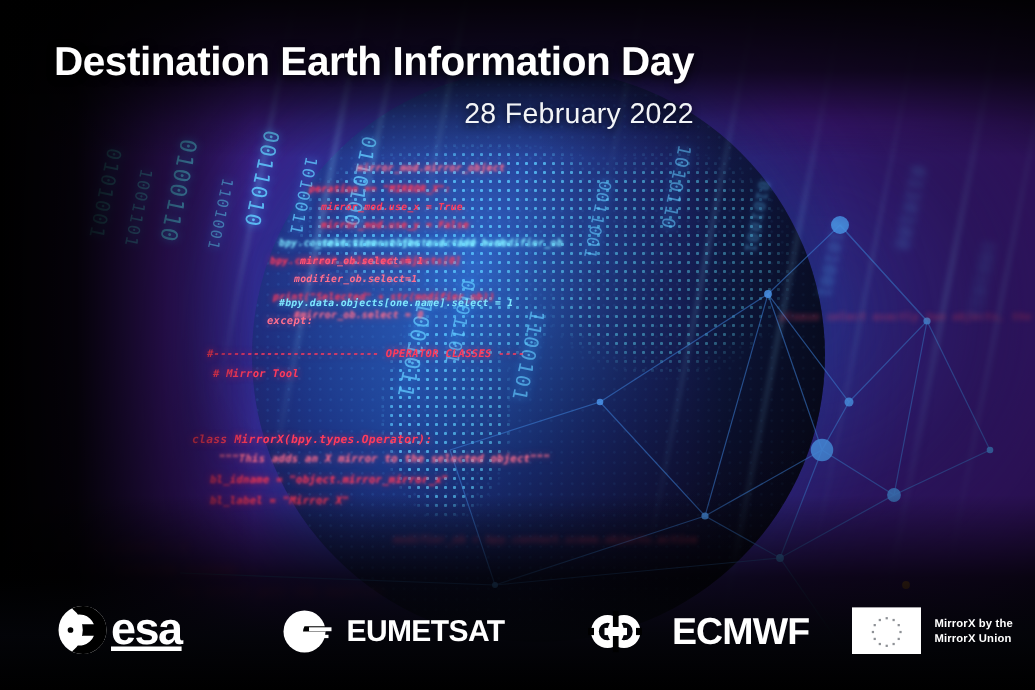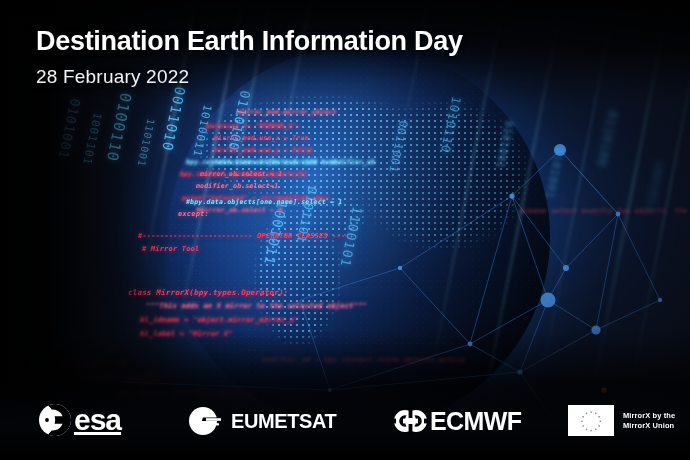--- a/index.html
+++ b/index.html
@@ -7,21 +7,21 @@
   html, body {
     width:690px; height:460px;
     background:#000;
     font-family:"Liberation Sans", sans-serif;
     overflow:hidden;
   }
 
   .banner {
     position:relative;
     width:690px; height:460px;
-    background:#0f172a;
+    background:#4c1d95;
     overflow:hidden;
   }
 
   
   .scene { position:absolute; inset:0; overflow:hidden; }
 
   
   .haze-a {
     position:absolute; left:120px; top:30px; width:430px; height:380px;
     background:radial-gradient(ellipse at 45% 45%,
@@ -188,20 +188,21 @@
   .title {
     font-size:27px; font-weight:bold; color:#ffffff;
     letter-spacing:-0.3px; line-height:1.1;
     text-shadow:0 1px 6px rgba(0,0,0,0.85);
   }
   .subtitle {
     margin-top:9px;
     font-size:19px; font-weight:300; color:#f2f4f7;
     letter-spacing:0.2px;
     text-shadow:0 1px 6px rgba(0,0,0,0.85);
+    text-align:right;
   }
 
   
   .logobar {
     position:absolute; left:0; bottom:0; width:690px; height:78px;
     display:flex; align-items:center; z-index:20;
   }
   .logo { display:flex; align-items:center; position:absolute; }
   .logo-esa      { left:38px;  bottom:23px; }
   .logo-eumetsat { left:186px; bottom:24px; }
@@ -211,21 +212,21 @@
   .esa-text {
     color:#fff; font-size:30px; font-weight:bold;
     letter-spacing:-1px; margin-left:2px; line-height:1;text-decoration:underline;
   }
   .eumetsat-text {
     color:#fff; font-size:20px; font-weight:bold;
     letter-spacing:-0.4px; margin-left:9px; line-height:1;
   }
   .ecmwf-text {
     color:#fff; font-size:25px; font-weight:bold;
-    letter-spacing:-0.6px; margin-left:2px; line-height:1;
+    letter-spacing:-0.6px; margin-left:20px; line-height:1;
   }
   .eu-flag {
     width:46px; height:31px; background:#fff;
     position:relative; flex:0 0 auto;
   }
   .eu-text {
     margin-left:9px; color:#fff; font-size:7.5px; font-weight:bold;
     line-height:1.32; letter-spacing:0.1px;
   }
 </style>

